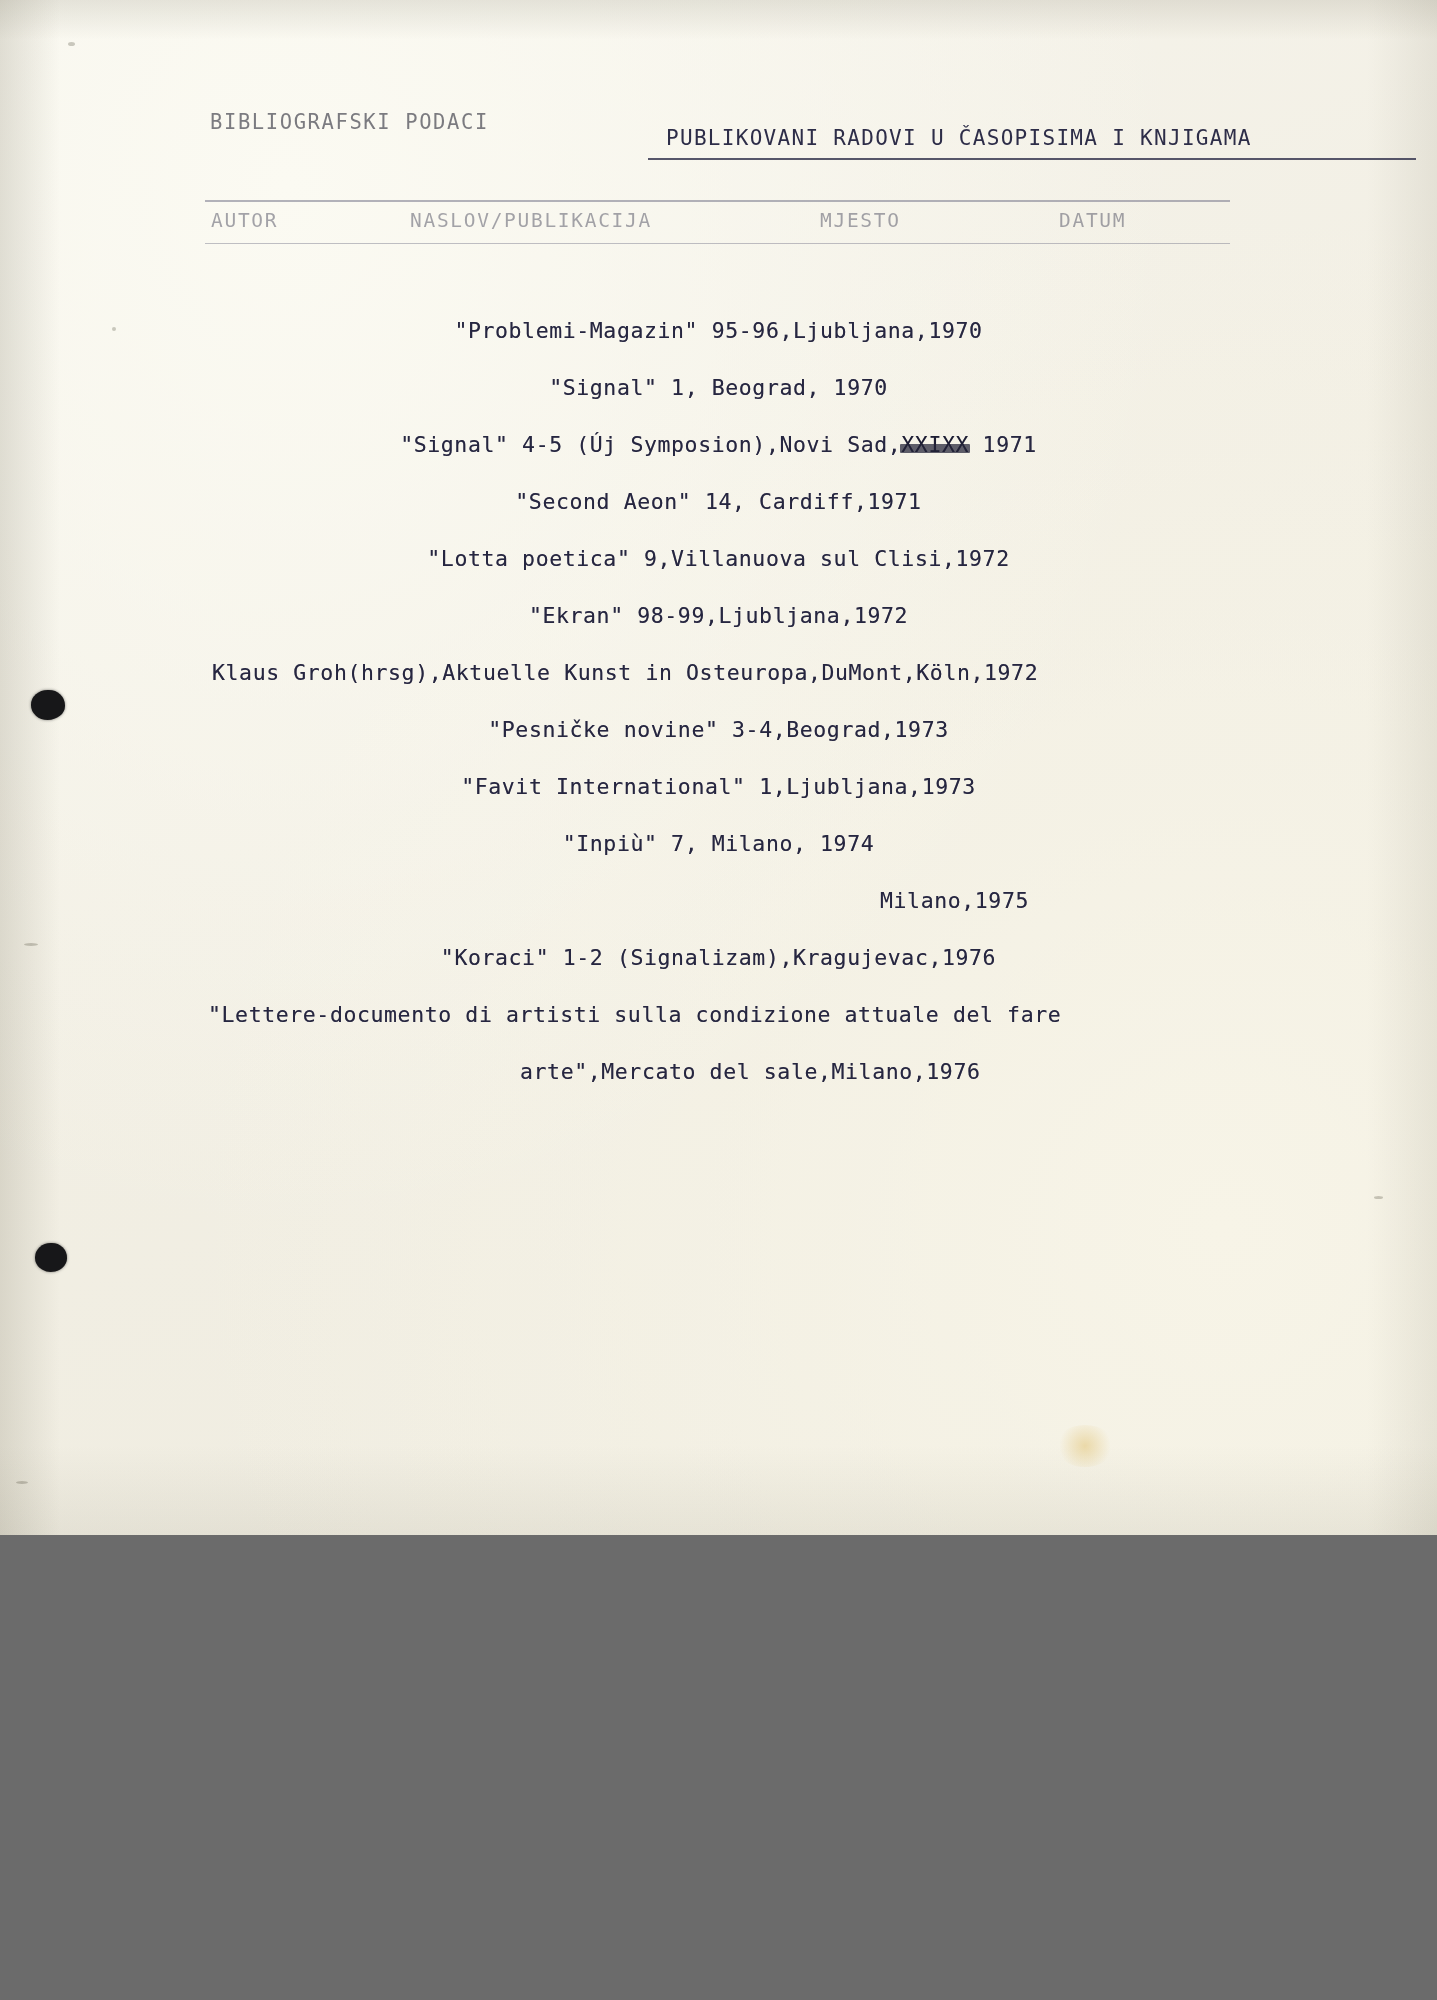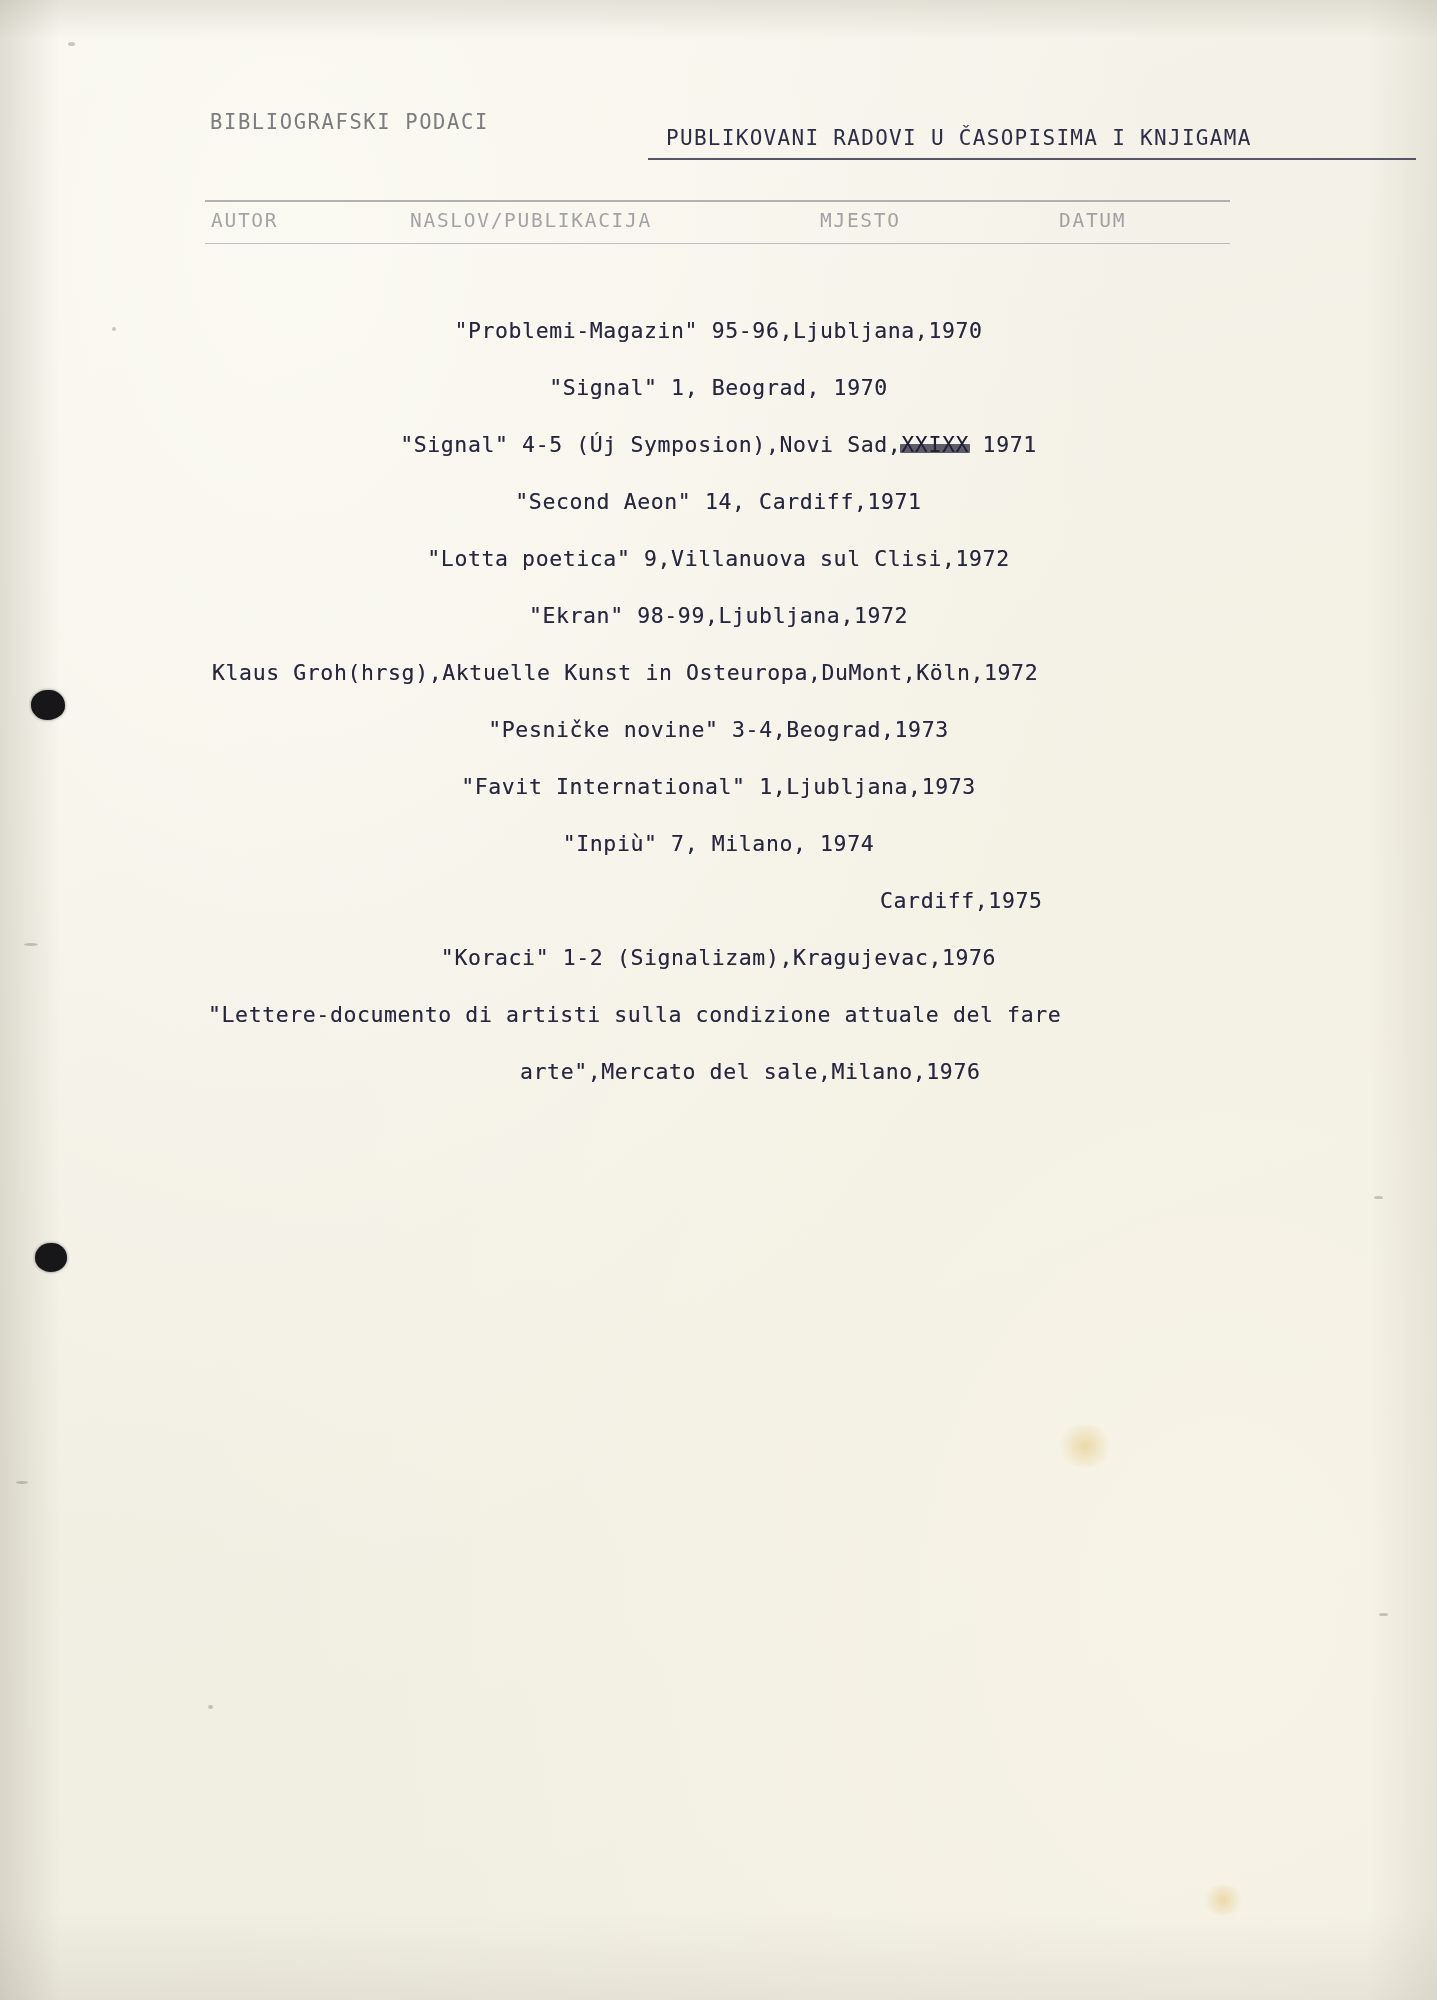--- a/index.html
+++ b/index.html
@@ -3,21 +3,21 @@
 <meta charset="utf-8">
 <style>
   html, body {
     margin: 0;
     padding: 0;
     background: #6b6b6b;
   }
   .page {
     position: relative;
     width: 1437px;
-    height: 2000px;
+    height: 1535px;
     overflow: hidden;
     background: #f4f2e9;
     background-image:
       radial-gradient(ellipse at 20% 12%, #fbfaf2 0%, rgba(251,250,242,0) 55%),
       radial-gradient(ellipse at 85% 80%, #f7f4e7 0%, rgba(247,244,231,0) 60%),
       linear-gradient(160deg, #f6f4ec 0%, #f2efe4 45%, #efece0 100%);
     font-family: "DejaVu Sans Mono", "Liberation Mono", monospace;
     color: #2a2a44;
   }
   
@@ -194,21 +194,21 @@
     <div class="entry e-center">"Second Aeon" 14, Cardiff,1971</div>
     <div class="entry e-center">"Lotta poetica" 9,Villanuova sul Clisi,1972</div>
     <div class="entry e-center">"Ekran" 98-99,Ljubljana,1972</div>
 
     <div class="entry e-left">Klaus Groh(hrsg),Aktuelle Kunst in Osteuropa,DuMont,Köln,1972</div>
 
     <div class="entry e-center">"Pesničke novine" 3-4,Beograd,1973</div>
     <div class="entry e-center">"Favit International" 1,Ljubljana,1973</div>
     <div class="entry e-center">"Inpiù" 7, Milano, 1974</div>
 
-    <div class="entry e-indent">Cardiff,1975</div>
+    <div class="entry e-indent">Milano,1975</div>
 
     <div class="entry e-center">"Koraci" 1-2 (Signalizam),Kragujevac,1976</div>
 
     <div class="entry e-left" style="padding-left:208px;">"Lettere-documento di artisti sulla condizione attuale del fare</div>
     <div class="entry e-indent2">arte",Mercato del sale,Milano,1976</div>
 
   </div>
 
   <div class="blob blob1"></div>
   <div class="blob blob2"></div>

